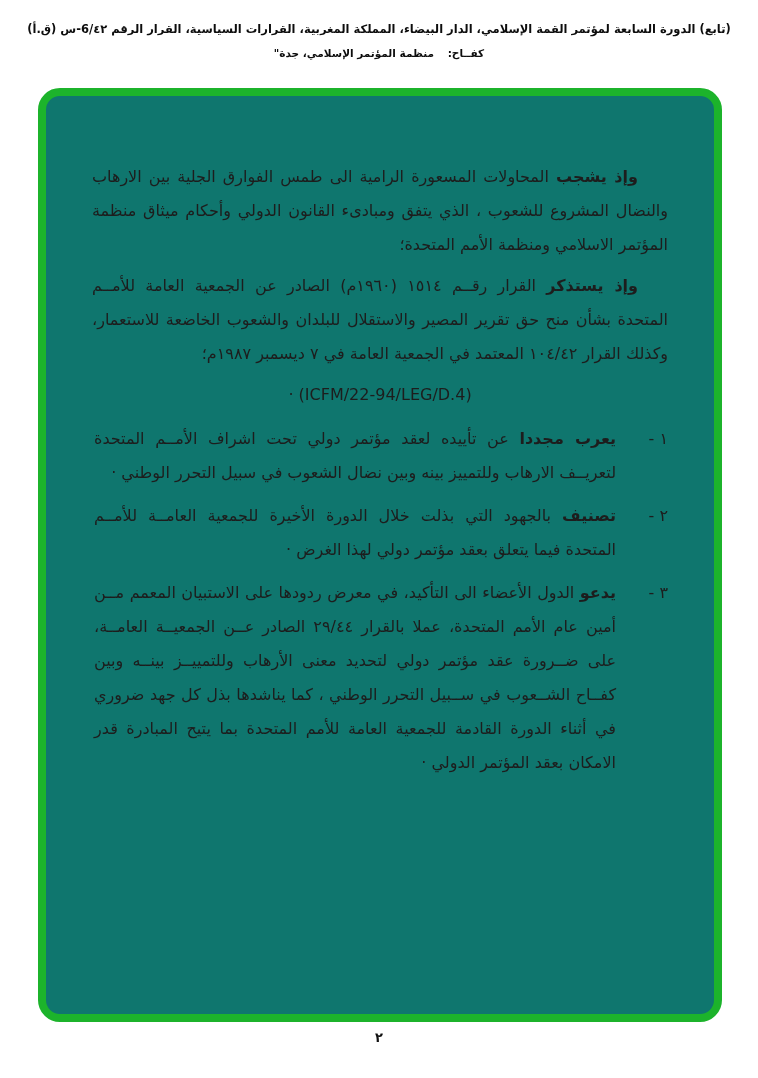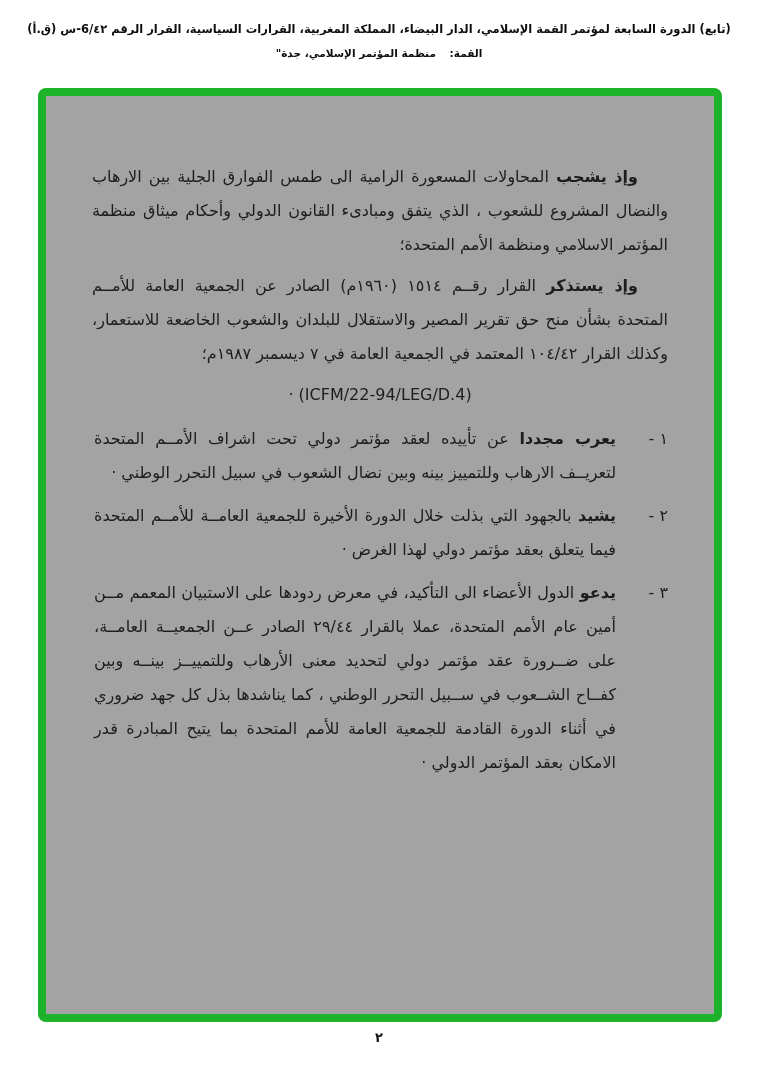--- a/index.html
+++ b/index.html
@@ -41,22 +41,22 @@
   .page-header .source-line .src-label { margin-left: 10px; }
 
   
   .scan-frame {
     position: absolute;
     left: 38px;
     top: 88px;
     width: 668px;
     height: 918px;
     border: 8px solid #1cb32b;
-    border-radius: 8px;
-    background: #a3a3a3;
+    border-radius: 22px;
+    background: #0f766e;
   }
 
   
   .doc-content {
     position: absolute;
     top: 64px;
     left: 46px;
     right: 46px;
     bottom: 10px;
     direction: rtl;
@@ -103,21 +103,21 @@
     font-weight: bold;
     color: #111;
   }
 </style>
 </head>
 <body>
 
 <div class="page-header">
   <div class="title-line">(تابع) الدورة السابعة لمؤتمر القمة الإسلامي، الدار البيضاء، المملكة المغربية، القرارات السياسية، القرار الرقم 6/٤٢-س (ق.أ)</div>
   <div class="source-line">
-    <span class="src-label">القمة:</span>
+    <span class="src-label">كفــاح:</span>
     <span>منظمة المؤتمر الإسلامي، جدة"</span>
   </div>
 </div>
 
 <div class="scan-frame">
   <div class="doc-content">
 
     <p class="preamble">
       <span class="lead">وإذ يشجب</span>
       <span>المحاولات المسعورة الرامية الى طمس الفوارق الجلية بين الارهاب والنضال المشروع للشعوب ، الذي يتفق ومبادىء القانون الدولي وأحكام ميثاق منظمة المؤتمر الاسلامي ومنظمة الأمم المتحدة؛</span>
@@ -140,21 +140,21 @@
       <span class="item-num">١ -</span>
       <span class="item-body">
         <span class="lead">يعرب مجددا</span>
         <span>عن تأييده لعقد مؤتمر دولي تحت اشراف الأمــم المتحدة لتعريــف الارهاب وللتمييز بينه وبين نضال الشعوب في سبيل التحرر الوطني ·</span>
       </span>
     </div>
 
     <div class="op-item">
       <span class="item-num">٢ -</span>
       <span class="item-body">
-        <span class="lead">يشيد</span>
+        <span class="lead">تصنيف</span>
         <span>بالجهود التي بذلت خلال الدورة الأخيرة للجمعية العامــة للأمــم المتحدة فيما يتعلق بعقد مؤتمر دولي لهذا الغرض ·</span>
       </span>
     </div>
 
     <div class="op-item">
       <span class="item-num">٣ -</span>
       <span class="item-body">
         <span class="lead">يدعو</span>
         <span>الدول الأعضاء الى التأكيد، في معرض ردودها على الاستبيان المعمم مــن أمين عام الأمم المتحدة،  عملا بالقرار ٢٩/٤٤ الصادر عــن الجمعيــة العامــة، على ضــرورة عقد مؤتمر دولي لتحديد معنى الأرهاب وللتمييــز بينــه وبين كفــاح الشــعوب في ســبيل التحرر الوطني ، كما يناشدها بذل كل جهد ضروري في أثناء الدورة القادمة للجمعية العامة للأمم المتحدة بما يتيح المبادرة قدر الامكان بعقد المؤتمر الدولي ·</span>
       </span>

